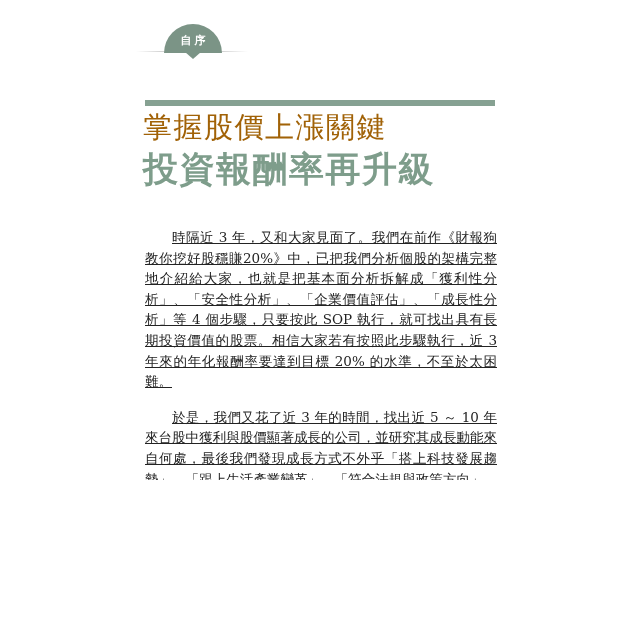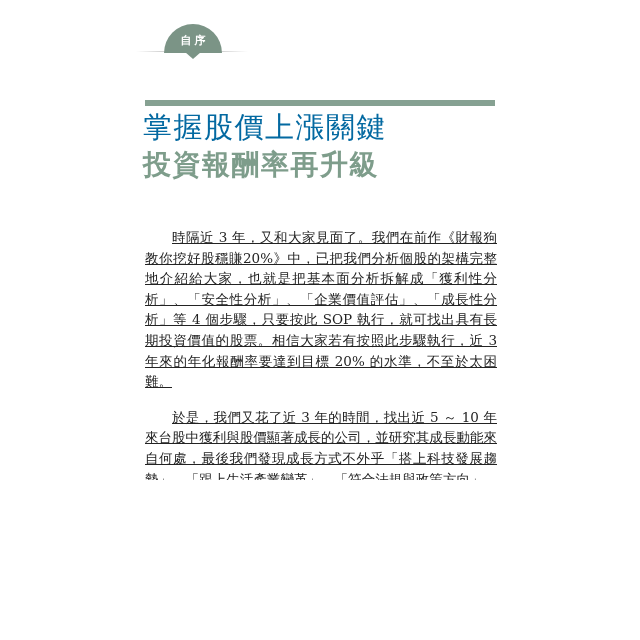--- a/index.html
+++ b/index.html
@@ -69,30 +69,30 @@
     background: #86a192;
   }
   .title {
     position: absolute;
     left: 143px;
     top: 108px;
     margin: 0;
     font-size: 29px;
     font-weight: normal;
     letter-spacing: 1.5px;
-    color: #0369a1;
+    color: #a16207;
     font-family: "Liberation Sans", "DejaVu Sans", sans-serif;
     white-space: nowrap;
   }
   .subtitle {
     position: absolute;
     left: 143px;
     top: 146px;
     margin: 0;
-    font-size: 28px;
+    font-size: 35px;
     font-weight: bold;
     letter-spacing: 1.5px;
     color: #7e9d8b;
     font-family: "Liberation Sans", "DejaVu Sans", sans-serif;
     white-space: nowrap;
   }
   
   .body-text {
     position: absolute;
     left: 145px;

